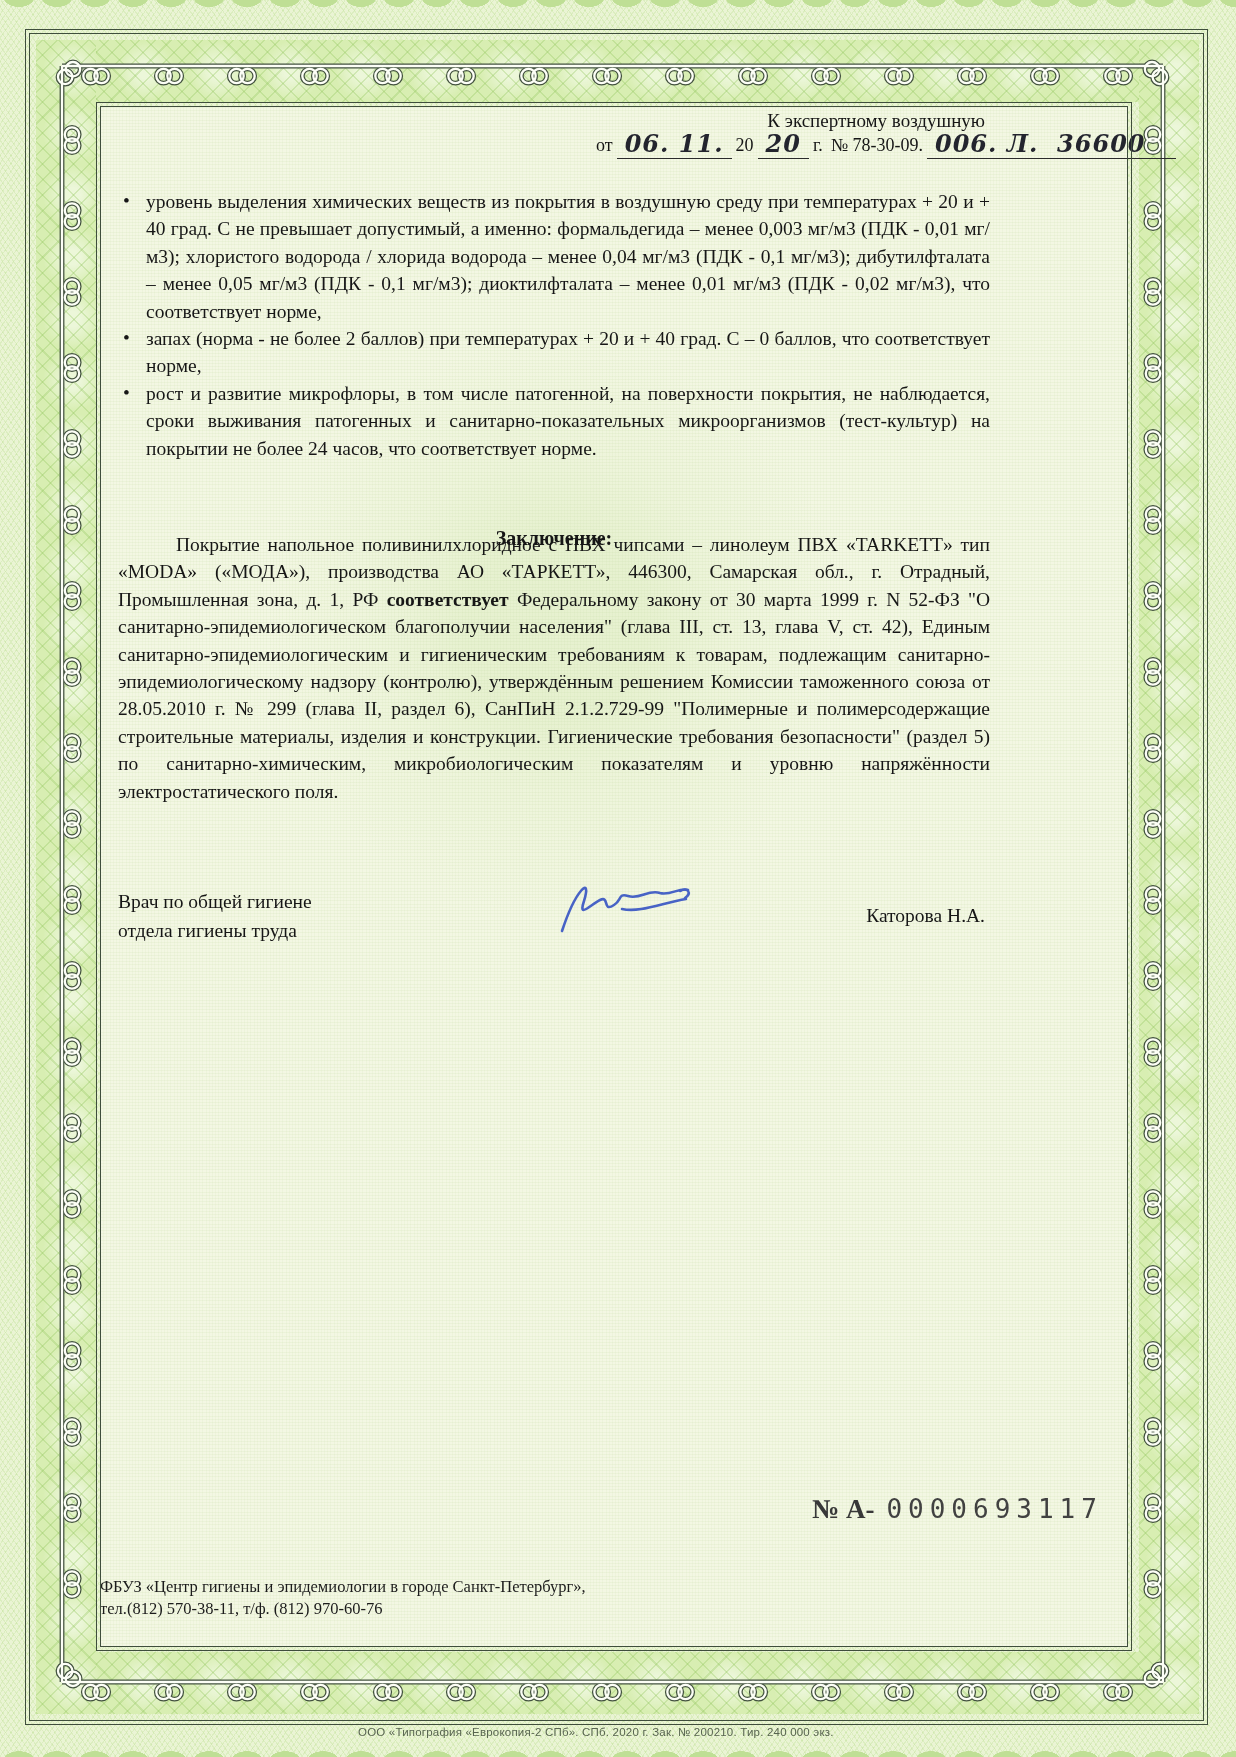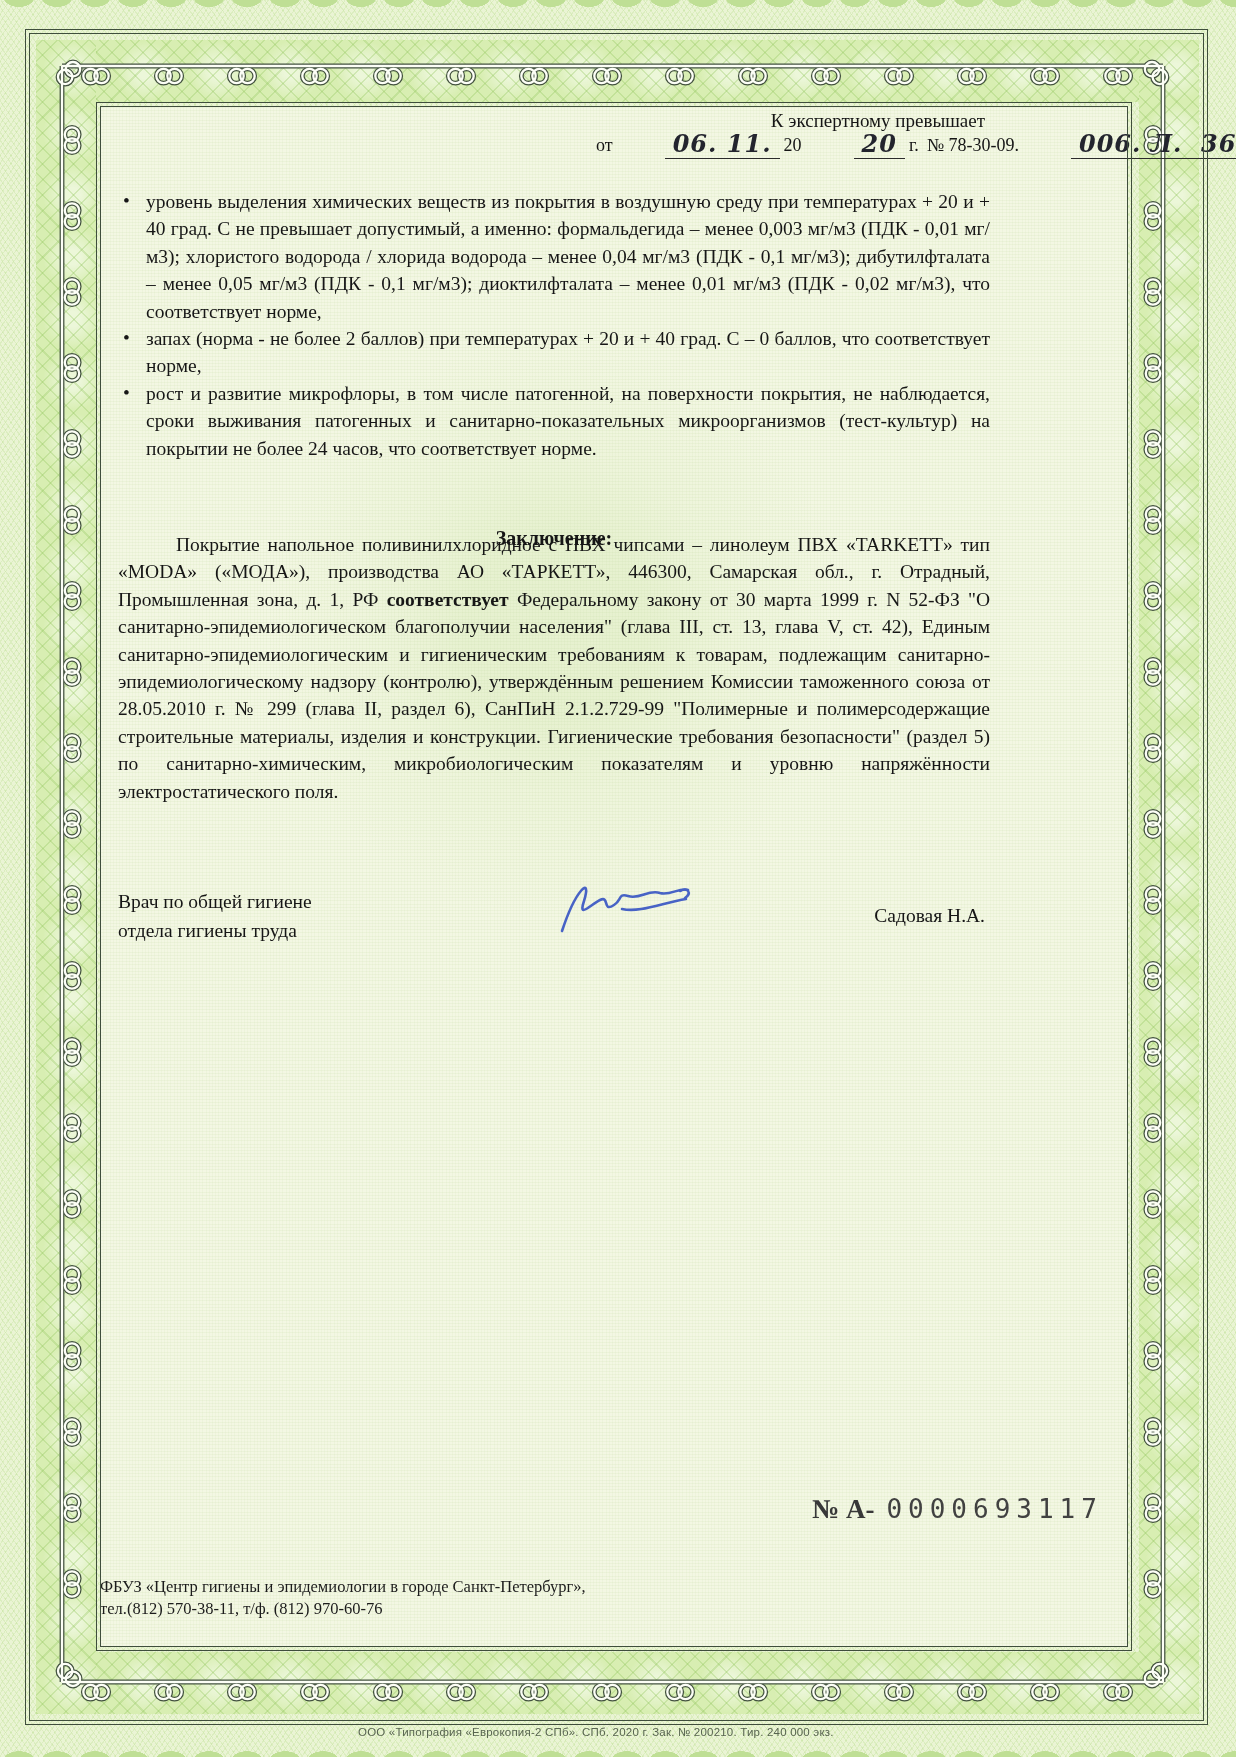--- a/index.html
+++ b/index.html
@@ -36,21 +36,21 @@
     position:absolute;inset:106px 108px 110px 100px;z-index:4;
     background-color:#f3f7e3;
     background-image:
       repeating-linear-gradient(0deg, rgba(196,218,164,.16) 0 1px, rgba(0,0,0,0) 1px 3.2px),
       repeating-linear-gradient(90deg, rgba(196,218,164,.12) 0 1px, rgba(0,0,0,0) 1px 3.2px),
       radial-gradient(circle at 455px 520px, rgba(208,230,172,.35) 0 90px, rgba(208,230,172,.15) 170px, rgba(208,230,172,0) 290px);
   }
   .abs{position:absolute;}
   .header-note{top:4px;left:0;width:885px;text-align:right;font-size:19px;}
   .date-line{top:26px;left:492px;display:flex;align-items:center;white-space:pre;font-size:18px;}
-  .hw{font-family:"DejaVu Serif", serif;font-style:italic;font-weight:700;font-size:24px;color:#23242e;letter-spacing:1px;border-bottom:1.6px solid #2b2b2b;line-height:1;padding:0 8px 2px 8px;white-space:pre;margin-left:48px;}
+  .hw{font-family:"DejaVu Serif", serif;font-style:italic;font-weight:700;font-size:24px;color:#23242e;letter-spacing:1px;border-bottom:1.6px solid #2b2b2b;line-height:1;padding:0 8px 2px 8px;white-space:pre;}
   .hw-ref{padding-right:30px;}
   .plain{padding:0 4px;}
   .bullets{top:82px;left:18px;width:872px;font-size:19.5px;line-height:27.4px;text-align:justify;}
   .bullet-item{position:relative;padding-left:28px;}
   .dot{position:absolute;left:5px;top:-1px;}
   .concl-title{top:421px;left:18px;width:872px;text-align:center;font-weight:bold;font-size:20px;}
   .concl-par{top:425px;left:18px;width:872px;font-size:19.5px;line-height:27.4px;text-align:justify;text-indent:58px;}
   .sig-role{top:781px;left:18px;font-size:19.5px;line-height:29px;}
   .sig-name{top:799px;left:0;width:885px;text-align:right;font-size:19.5px;}
   .sig-svg{top:763px;left:452px;}
@@ -159,21 +159,21 @@
         <use href="#knot" transform="translate(62,1682) rotate(-135)"></use>
           <use href="#knot" transform="translate(1163,1682) rotate(135)"></use>
       </g>
     </defs>
     <use href="#chains" class="rope-dark"></use>
     <use href="#chains" class="rope-light"></use>
   </svg>
 
   <div class="content">
 
-    <div class="abs header-note">К экспертному превышает</div>
+    <div class="abs header-note">К экспертному воздушную</div>
 
     <div class="abs date-line">
       <span class="plain">от</span>
       <span class="hw">06. 11.</span>
       <span class="plain">20</span>
       <span class="hw">20</span>
       <span class="plain">г.</span>
       <span class="plain">№ 78-30-09.</span>
       <span class="hw hw-ref">006. Л.  36600</span>
     </div>
@@ -203,21 +203,21 @@
     </div>
 
     <svg class="abs sig-svg" width="150" height="80" viewBox="0 0 150 80" aria-hidden="true">
       <g fill="none" stroke="#3a57c4" stroke-width="2.6" stroke-linecap="round" opacity="0.92">
         <path d="M10,62 C24,20 40,6 32,32 C26,50 38,36 48,31 C58,26 50,44 62,36 C70,31 66,24 76,27 C88,31 96,20 108,24 C118,27 128,18 136,21"></path>
         <path d="M70,40 C88,44 110,34 134,30"></path>
         <path d="M128,22 C136,18 140,24 133,29"></path>
       </g>
     </svg>
 
-    <div class="abs sig-name">Садовая Н.А.</div>
+    <div class="abs sig-name">Каторова Н.А.</div>
 
     <div class="abs doc-number">
       <span class="pref">№ А-</span>
       <span class="digits">0000693117</span>
     </div>
 
     <div class="abs issuer">
       <div>ФБУЗ «Центр гигиены и эпидемиологии в городе Санкт-Петербург»,</div>
       <div>тел.(812) 570-38-11, т/ф. (812) 970-60-76</div>
     </div>

